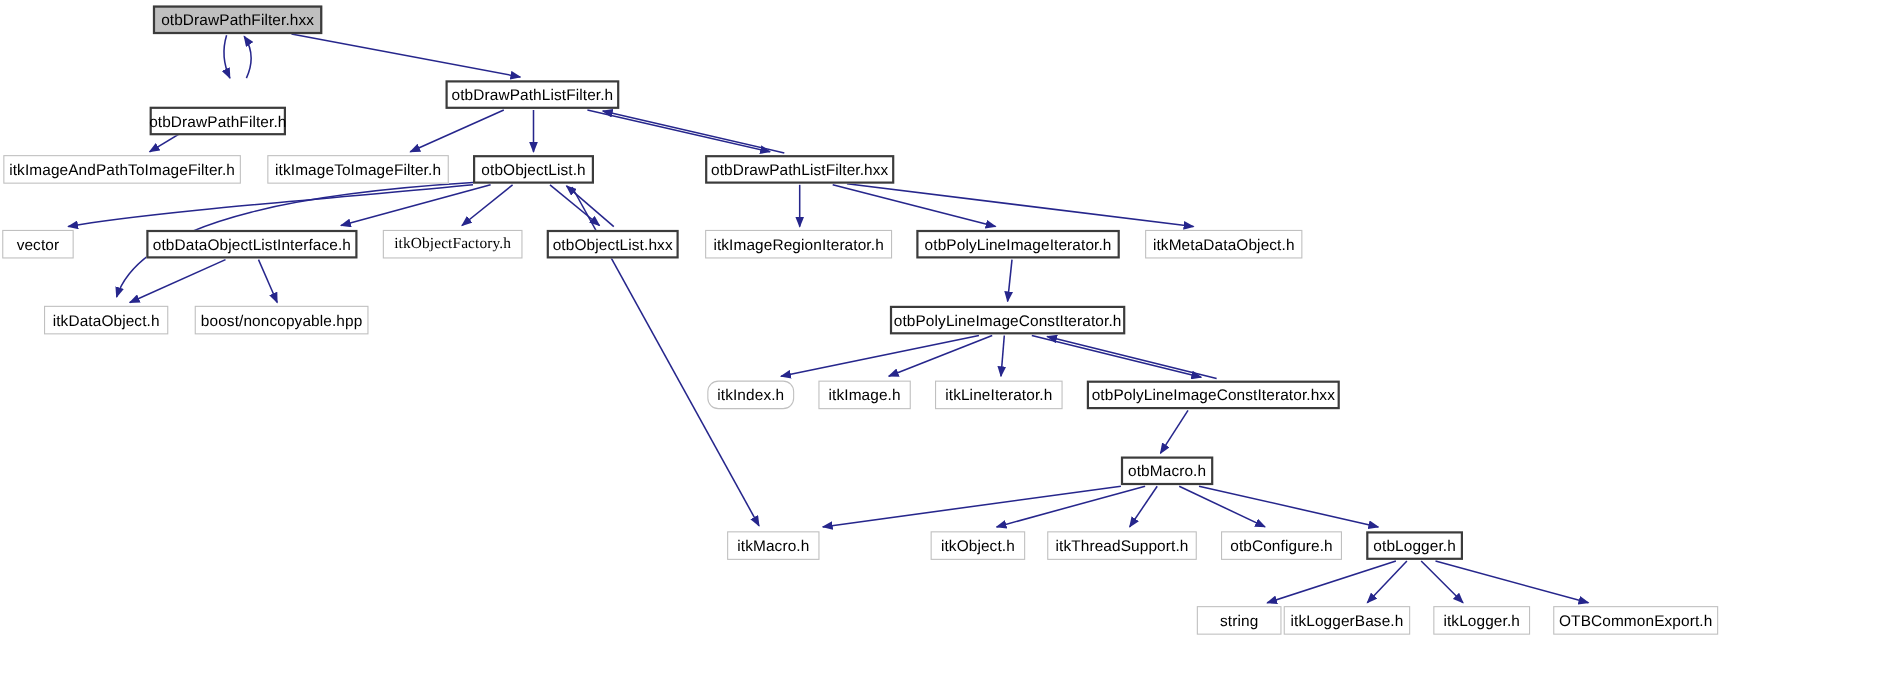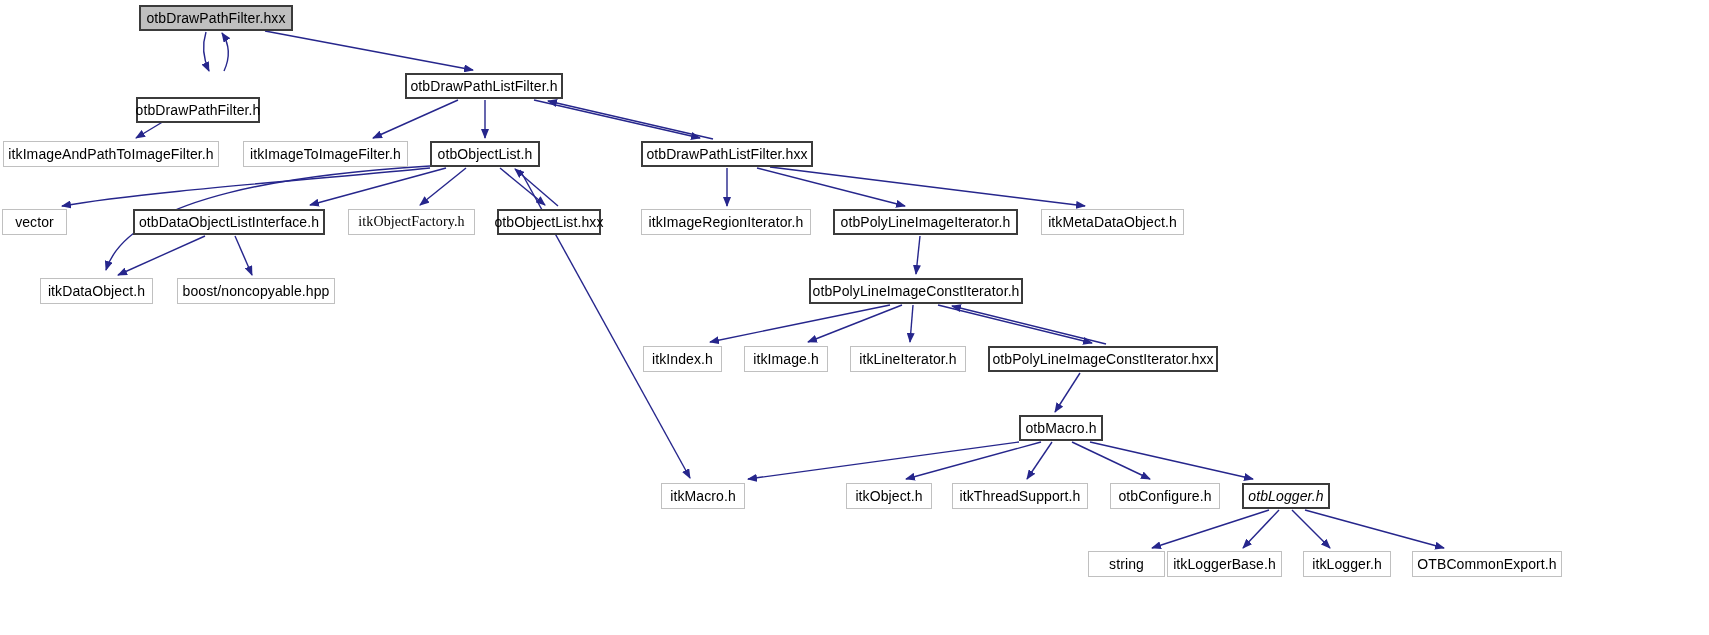--- a/index.html
+++ b/index.html
@@ -124,42 +124,42 @@
       </div>
       <div class="node" style="left: 2px; top: 209px; width: 65px;">
         <span class="node-label">vector</span>
       </div>
       <div class="node thick" style="left: 133px; top: 209px; width: 192px;">
         <span class="node-label">otbDataObjectListInterface.h</span>
       </div>
       <div class="node" style="left: 348px; top: 209px; width: 127px; font-family: Liberation Serif, serif;">
         <span class="node-label">itkObjectFactory.h</span>
       </div>
-      <div class="node thick" style="left: 497px; top: 209px; width: 104px;">
+      <div class="node thick" style="left: 497px; top: 209px; width: 120px;">
         <span class="node-label">otbObjectList.hxx</span>
       </div>
       <div class="node" style="left: 641px; top: 209px; width: 170px;">
         <span class="node-label">itkImageRegionIterator.h</span>
       </div>
       <div class="node thick" style="left: 833px; top: 209px; width: 185px;">
         <span class="node-label">otbPolyLineImageIterator.h</span>
       </div>
       <div class="node" style="left: 1041px; top: 209px; width: 143px;">
         <span class="node-label">itkMetaDataObject.h</span>
       </div>
       <div class="node" style="left: 40px; top: 278px; width: 113px;">
         <span class="node-label">itkDataObject.h</span>
       </div>
       <div class="node" style="left: 177px; top: 278px; width: 158px;">
         <span class="node-label">boost/noncopyable.hpp</span>
       </div>
       <div class="node thick" style="left: 809px; top: 278px; width: 214px;">
         <span class="node-label">otbPolyLineImageConstIterator.h</span>
       </div>
-      <div class="node" style="left: 643px; top: 346px; width: 79px;">
+      <div class="node" style="left: 643px; top: 346px; width: 79px; border-radius: 10px;">
         <span class="node-label">itkIndex.h</span>
       </div>
       <div class="node" style="left: 744px; top: 346px; width: 84px;">
         <span class="node-label">itkImage.h</span>
       </div>
       <div class="node" style="left: 850px; top: 346px; width: 116px;">
         <span class="node-label">itkLineIterator.h</span>
       </div>
       <div class="node thick" style="left: 988px; top: 346px; width: 230px;">
         <span class="node-label">otbPolyLineImageConstIterator.hxx</span>
@@ -172,21 +172,21 @@
       </div>
       <div class="node" style="left: 846px; top: 483px; width: 86px;">
         <span class="node-label">itkObject.h</span>
       </div>
       <div class="node" style="left: 952px; top: 483px; width: 136px;">
         <span class="node-label">itkThreadSupport.h</span>
       </div>
       <div class="node" style="left: 1110px; top: 483px; width: 110px;">
         <span class="node-label">otbConfigure.h</span>
       </div>
-      <div class="node thick" style="left: 1242px; top: 483px; width: 88px; font-style: italic;">
+      <div class="node thick" style="left: 1242px; top: 483px; width: 88px;">
         <span class="node-label">otbLogger.h</span>
       </div>
       <div class="node" style="left: 1088px; top: 551px; width: 77px;">
         <span class="node-label">string</span>
       </div>
       <div class="node" style="left: 1167px; top: 551px; width: 115px;">
         <span class="node-label">itkLoggerBase.h</span>
       </div>
       <div class="node" style="left: 1303px; top: 551px; width: 88px;">
         <span class="node-label">itkLogger.h</span>

